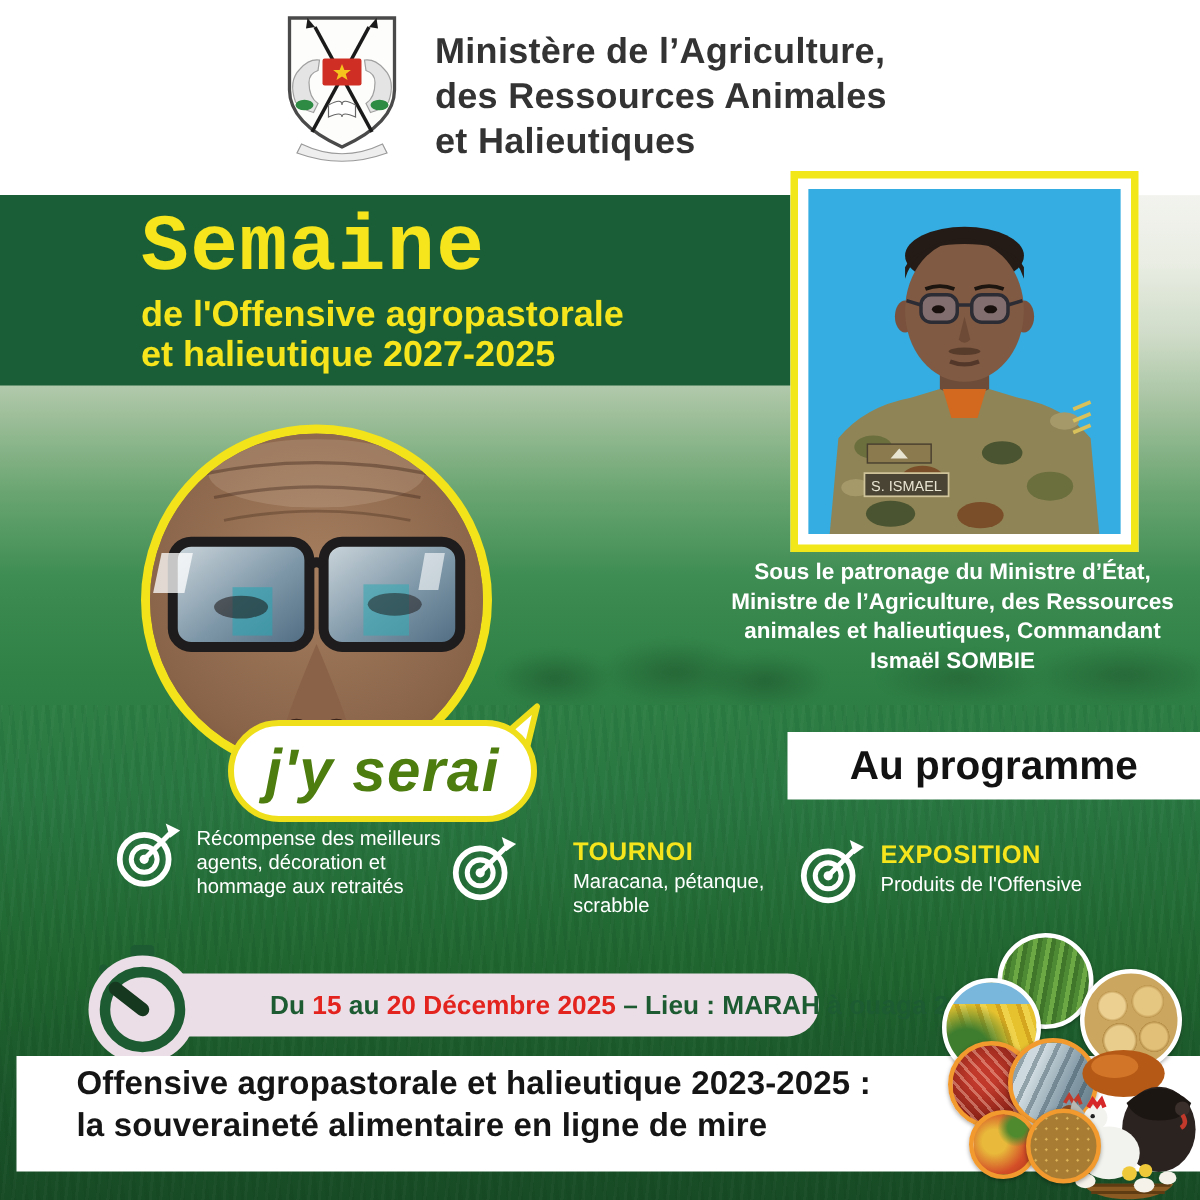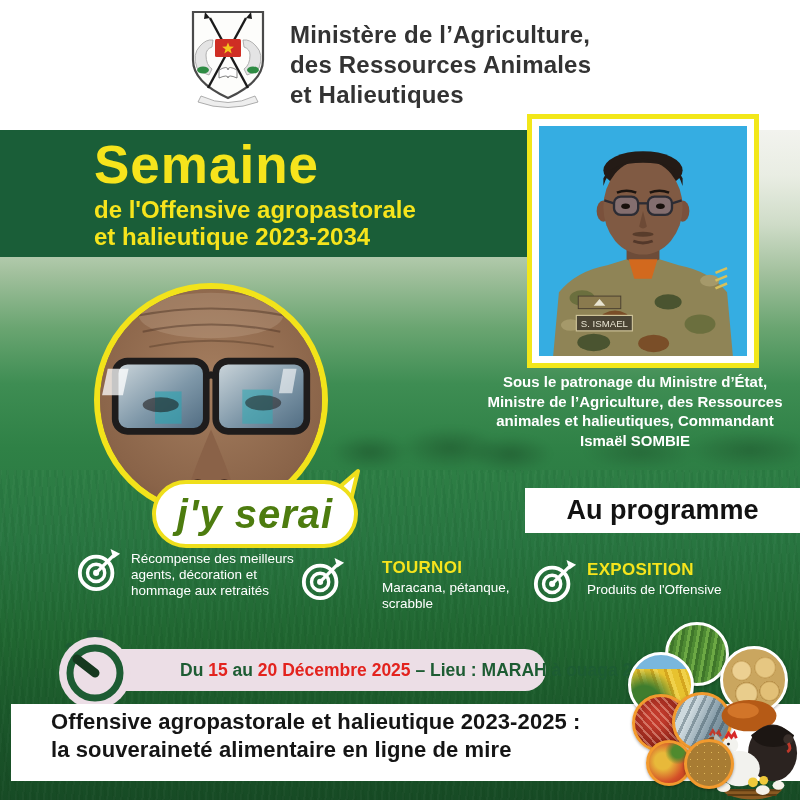--- a/index.html
+++ b/index.html
@@ -26,21 +26,21 @@
     background:
       repeating-linear-gradient(84deg, rgba(8,45,18,.12) 0 3px, transparent 3px 8px),
       repeating-linear-gradient(96deg, rgba(255,255,255,.05) 0 2px, transparent 2px 7px);}
   
   .header-bg{left:0;top:0;width:800px;height:130px;background:#ffffff;}
   .ministry{left:290px;top:20px;width:310px;color:#333;font-size:24px;line-height:30px;
     font-weight:600;white-space:pre-line;letter-spacing:.2px;}
   
   .banner{left:0;top:130px;width:527px;height:127px;background:#1a5e38;
     padding:6px 0 0 94px;box-sizing:border-box;}
-  .banner-title{color:#f6e41c;font-size:53px;font-weight:800;letter-spacing:1px;line-height:58px;}
+  .banner-title{color:#f6e41c;font-size:53px;font-weight:800;letter-spacing:1px;line-height:58px;font-family:Liberation Mono, monospace;}
   .banner-subtitle{color:#f6e41c;font-size:24px;font-weight:700;line-height:27px;
     margin-top:2px;white-space:pre-line;}
   
   .portrait-frame{left:527px;top:114px;width:232px;height:254px;background:#ffffff;
     border:5px solid #f2e719;box-sizing:border-box;padding:7px;}
   .portrait-photo{width:100%;height:100%;background:#35ade2;overflow:hidden;}
   
   .patronage{left:474px;top:372px;width:322px;color:#ffffff;font-size:15px;
     line-height:19.5px;text-align:center;font-weight:600;}
   .patronage b{font-weight:800;}
@@ -131,21 +131,21 @@
     <polygon points="45,34.6 46.6,38.6 50.9,38.7 47.5,41.3 48.7,45.4 45,43 41.3,45.4 42.5,41.3 39.1,38.7 43.4,38.6" fill="#f5c51d"></polygon>
     <path d="M36 62 q9 -5 9 0 q0 -5 9 0 v8 q-9 -4 -9 0 q0 -4 -9 0 z" fill="#ffffff" stroke="#666" stroke-width="0.8"></path>
   </svg>
   <div class="abs ministry">Ministère de l’Agriculture,
 des Ressources Animales
 et Halieutiques</div>
 
   <div class="abs banner">
     <div class="banner-title">Semaine</div>
     <div class="banner-subtitle">de l'Offensive agropastorale
-et halieutique 2023-2034</div>
+et halieutique 2027-2025</div>
   </div>
 
   <div class="abs portrait-frame">
     <div class="portrait-photo">
       <svg width="100%" height="100%" viewBox="0 0 218 238" preserveAspectRatio="xMidYMid slice">
         <rect width="218" height="238" fill="#35ade2"></rect>
         <ellipse cx="109" cy="46" rx="41" ry="20" fill="#241b16"></ellipse>
         <rect x="92" y="112" width="34" height="34" fill="#6d4c39"></rect>
         <ellipse cx="68" cy="88" rx="7" ry="11" fill="#7a513c"></ellipse>
         <ellipse cx="150" cy="88" rx="7" ry="11" fill="#7a513c"></ellipse>

